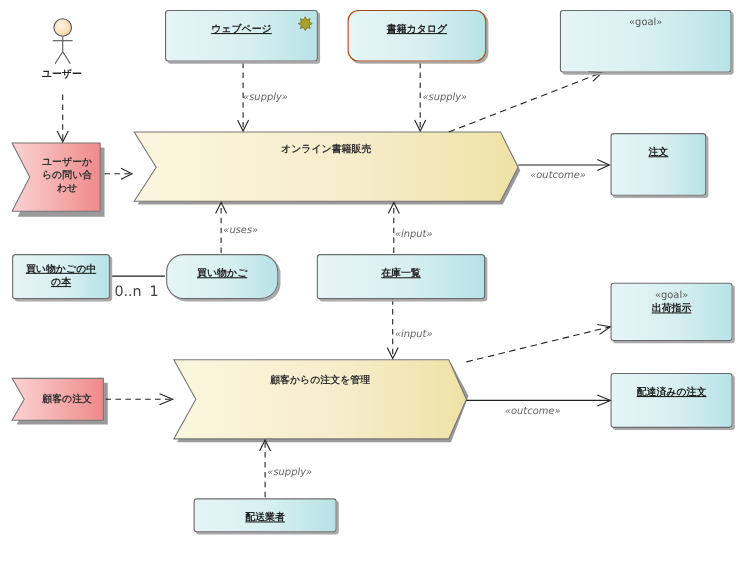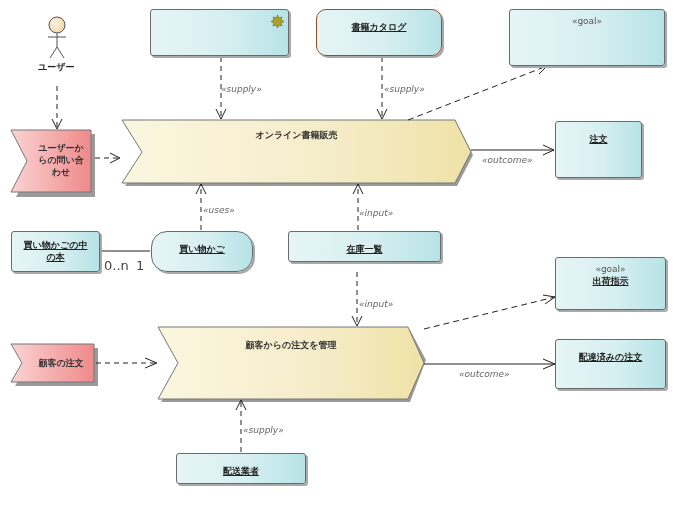--- a/index.html
+++ b/index.html
@@ -110,41 +110,42 @@
   <div>ユーザーか</div>
   <div>らの問い合</div>
   <div>わせ</div>
 </div>
 <div class="evt-text" style="left:28px;top:357px;width:66px;">顧客の注文</div>
 
 <div class="proc-title" style="left:122px;top:129px;width:349px;">オンライン書籍販売</div>
 <div class="proc-title" style="left:158px;top:339px;width:266px;">顧客からの注文を管理</div>
 
 <div class="node" style="left:150px;top:9px;width:139px;height:47px;padding-top:11px;">
+  <span class="title">ウェブページ</span>
   <svg style="position:absolute;right:4px;top:5px;" width="13" height="13" viewBox="0 0 13 13">
     <polygon points="6.5,0 8,3 11,2 10,5 13,6.5 10,8 11,11 8,10 6.5,13 5,10 2,11 3,8 0,6.5 3,5 2,2 5,3" fill="#a9a12a" stroke="#6b6516" stroke-width="0.6"></polygon>
   </svg>
 </div>
 <div class="node catalog" style="left:316px;top:9px;width:126px;height:47px;padding-top:11px;">
   <span class="title">書籍カタログ</span>
 </div>
 <div class="node" style="left:509px;top:9px;width:156px;height:57px;padding-top:6px;">
   <span class="stereo">«goal»</span>
 </div>
 <div class="node" style="left:555px;top:121px;width:87px;height:57px;padding-top:11px;">
   <span class="title">注文</span>
 </div>
 <div class="node" style="left:11px;top:231px;width:89px;height:41px;padding-top:7px;">
   <span class="title">買い物かごの中</span>
   <span class="title">の本</span>
 </div>
 <div class="node" style="left:151px;top:231px;width:102px;height:41px;padding-top:11px;border-radius:16px;">
   <span class="title">買い物かご</span>
 </div>
-<div class="node" style="left:288px;top:231px;width:153px;height:31px;padding-top:11px;">
+<div class="node" style="left:288px;top:231px;width:153px;height:41px;padding-top:11px;">
   <span class="title">在庫一覧</span>
 </div>
 <div class="node" style="left:555px;top:257px;width:111px;height:53px;padding-top:6px;">
   <span class="stereo">«goal»</span>
   <span class="title">出荷指示</span>
 </div>
 <div class="node" style="left:555px;top:339px;width:111px;height:50px;padding-top:11px;">
   <span class="title">配達済みの注文</span>
 </div>
 <div class="node" style="left:176px;top:453px;width:130px;height:31px;padding-top:11px;">

